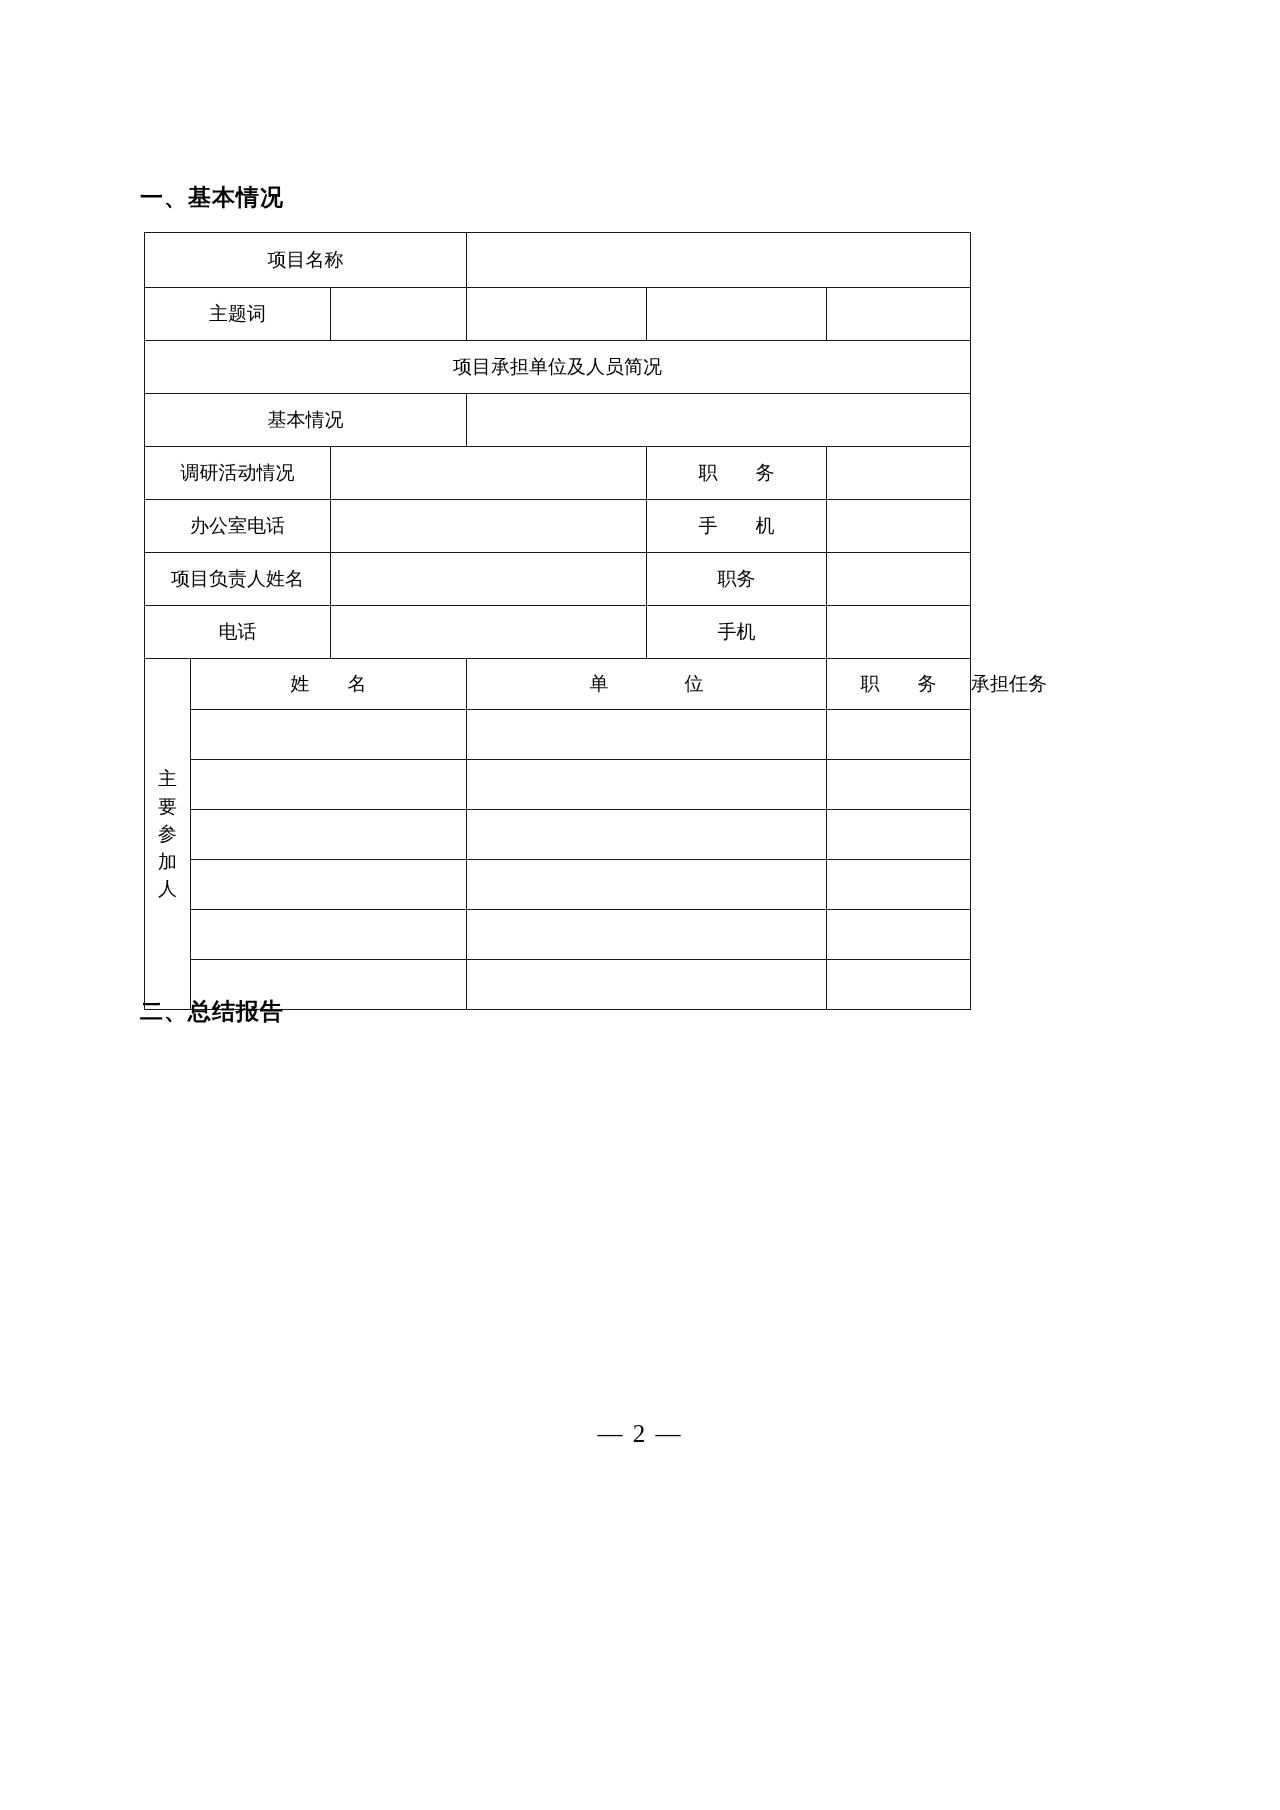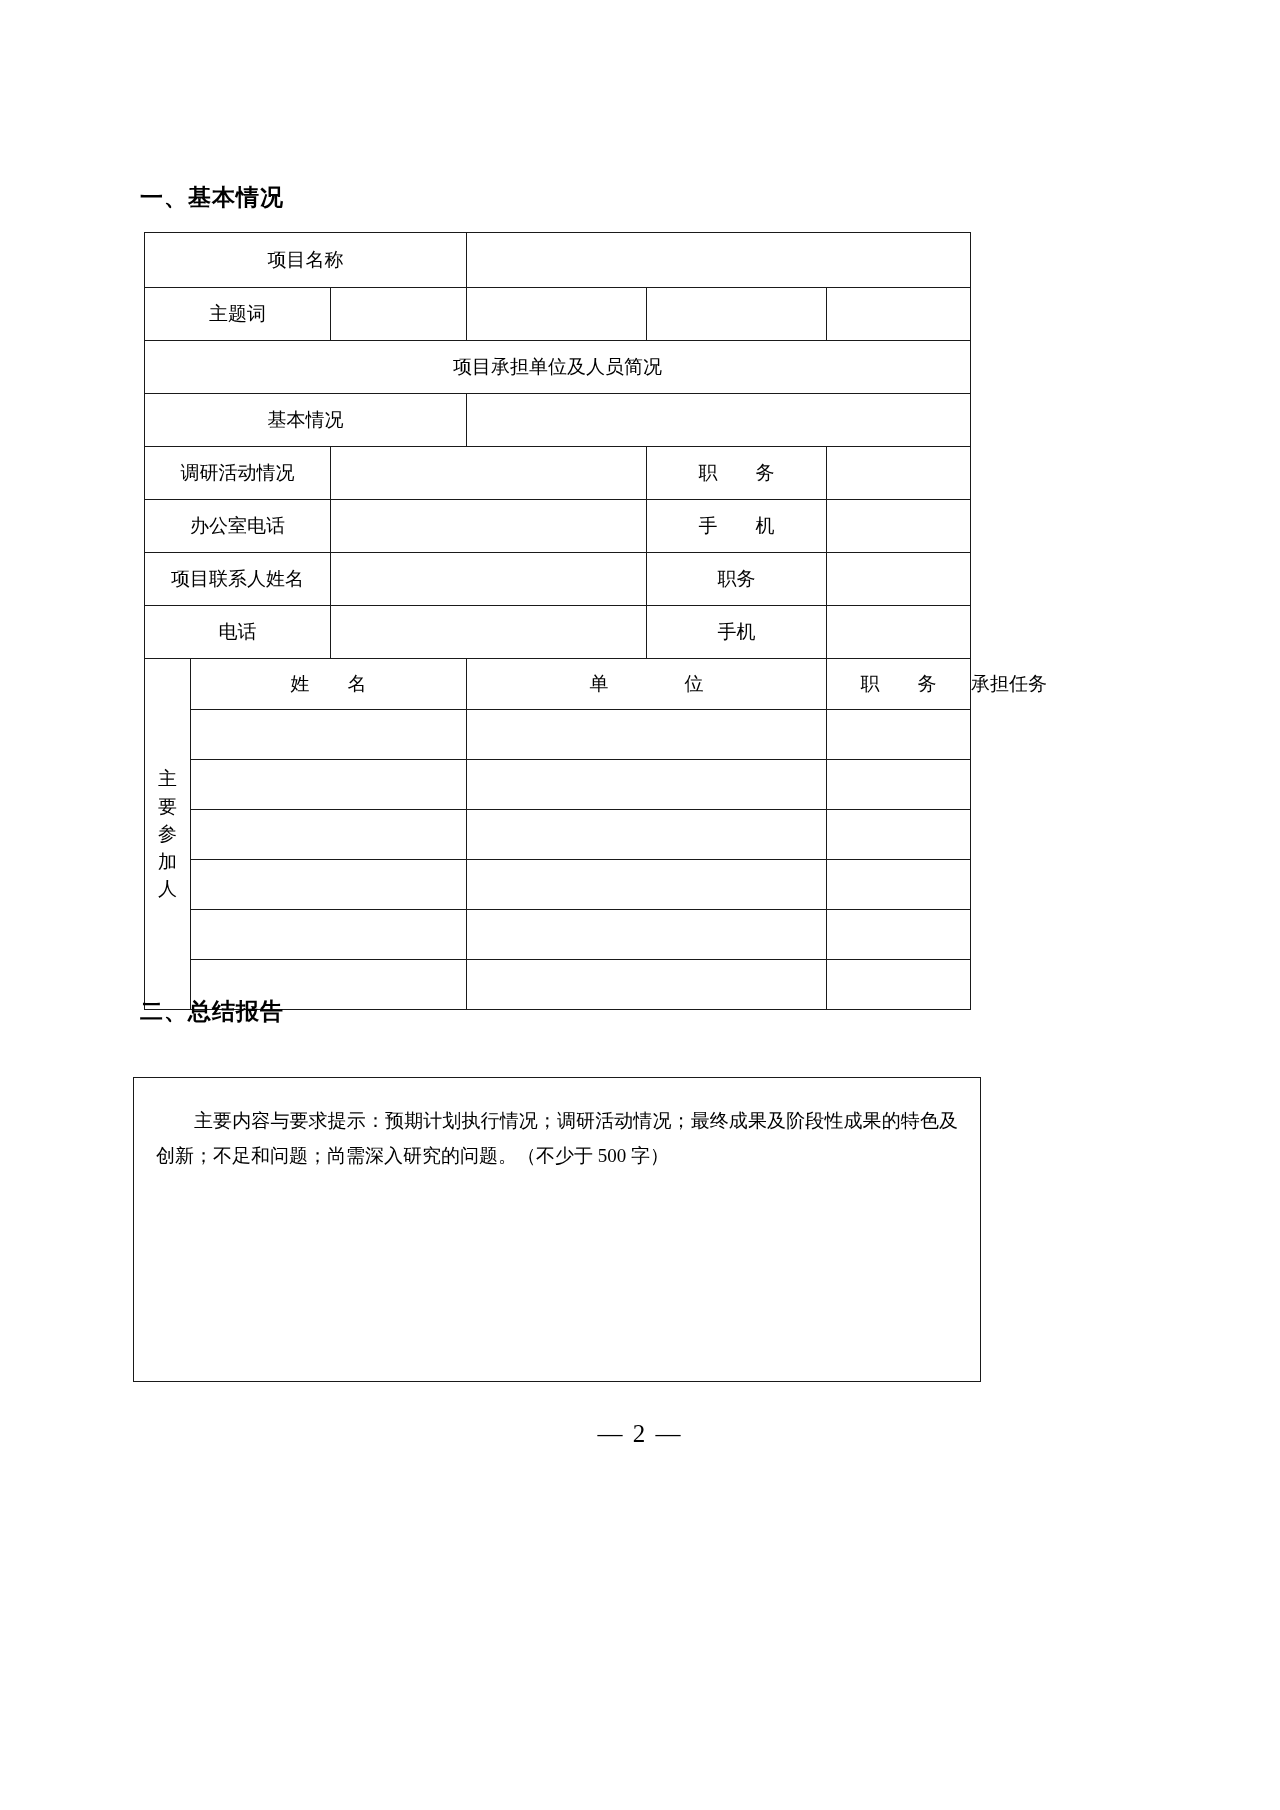--- a/index.html
+++ b/index.html
@@ -195,21 +195,21 @@
         <td>
           <span class="lbl">手　　机</span>
         </td>
         <td>
           <span class="lbl"></span>
         </td>
       </tr>
 
       <tr>
         <td colspan="2" style="height:52px;">
-          <span class="lbl">项目联系人姓名</span>
+          <span class="lbl">项目负责人姓名</span>
         </td>
         <td colspan="2">
           <span class="lbl"></span>
         </td>
         <td>
           <span class="lbl">职务</span>
         </td>
         <td>
           <span class="lbl"></span>
         </td>
@@ -342,19 +342,16 @@
         <td>
           <span class="lbl"></span>
         </td>
       </tr>
 
     </tbody>
   </table>
 
   <div class="section-heading" id="heading-report">二、总结报告</div>
 
-  <div id="report-box">
-    <div id="report-instructions">主要内容与要求提示：预期计划执行情况；调研活动情况；最终成果及阶段性成果的特色及创新；不足和问题；尚需深入研究的问题。（不少于 500 字）</div>
-  </div>
 
   <div id="page-footer">— 2 —</div>
 
 </div>
 
 </body></html>

